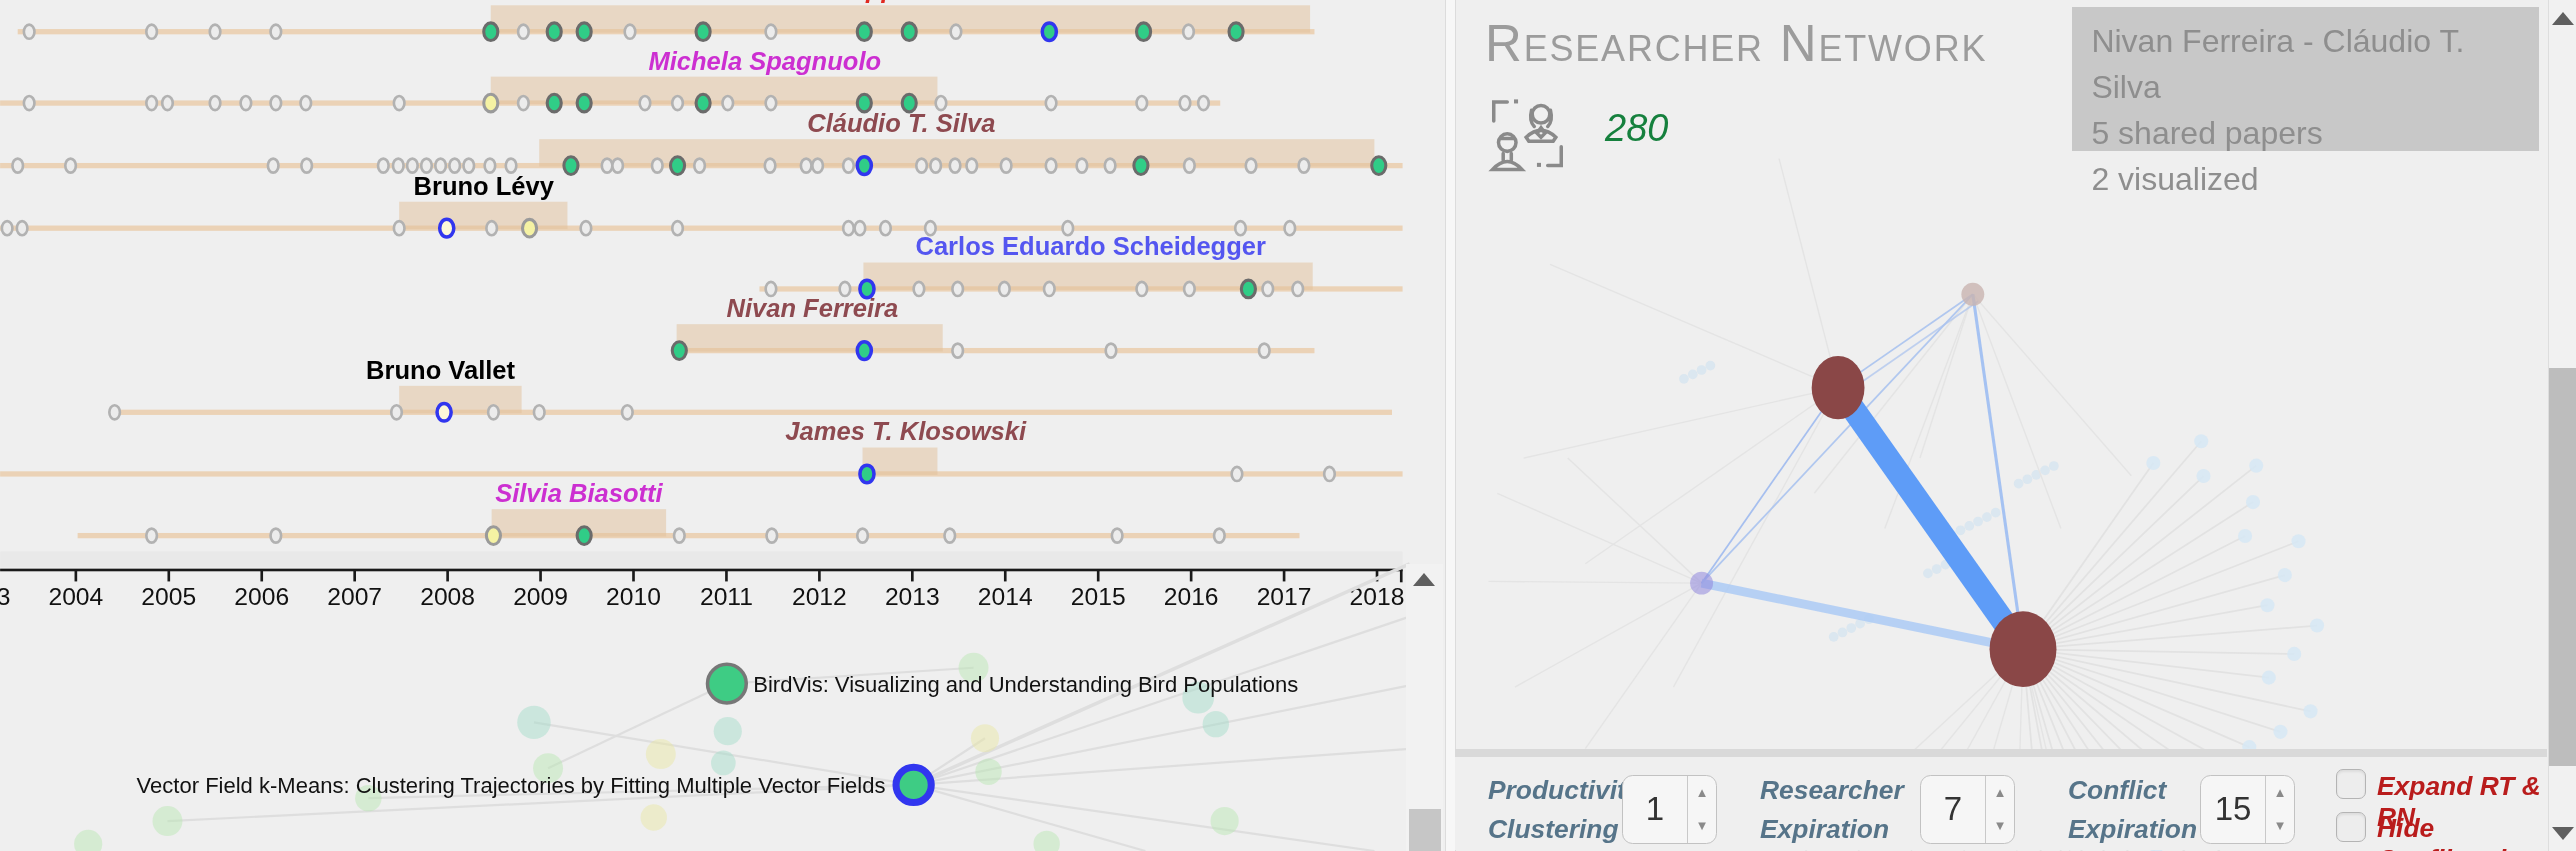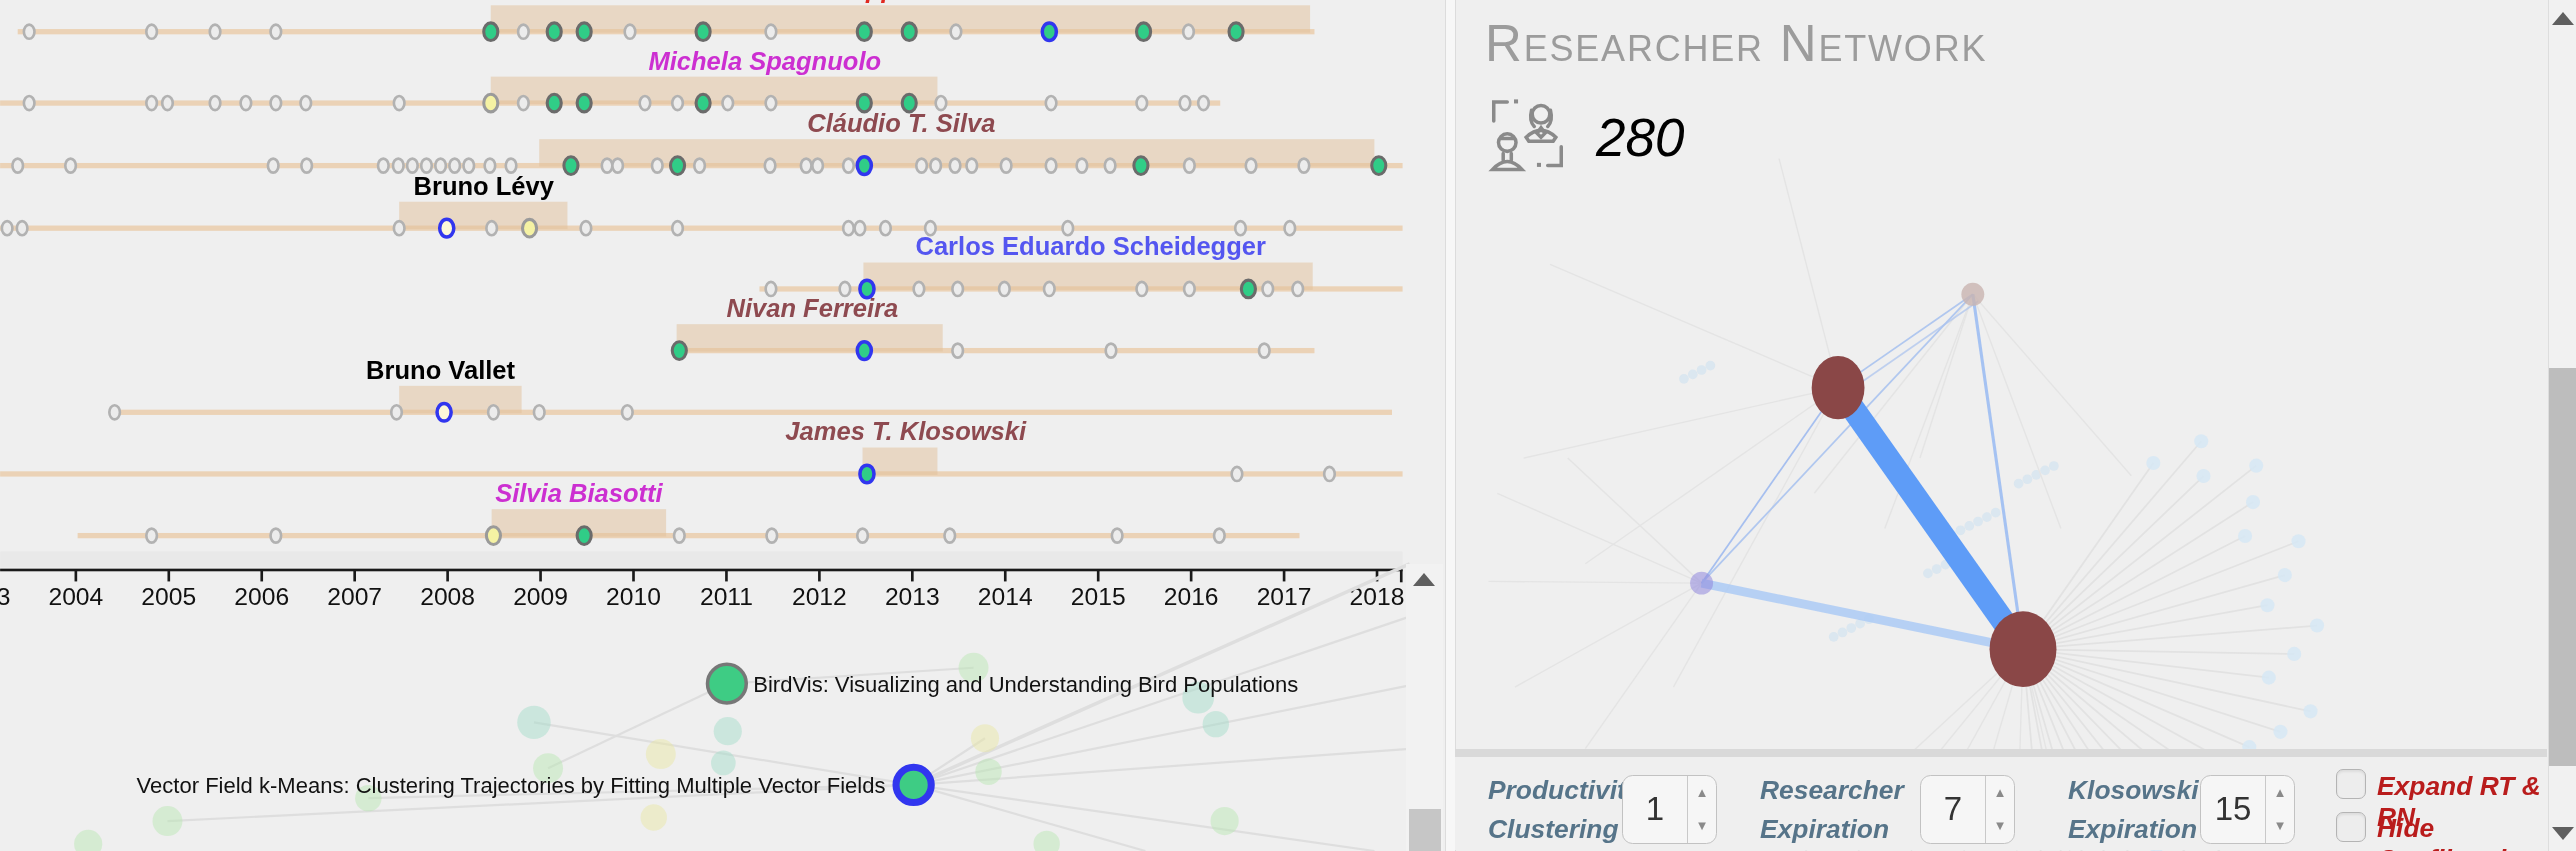--- a/index.html
+++ b/index.html
@@ -6,21 +6,21 @@
   #app{position:relative;width:2576px;height:851px;background:#efefef;overflow:hidden;
        font-family:"Liberation Sans",sans-serif;text-decoration:underline;}
   svg{position:absolute;top:0;left:0;}
   
   #panel-divider{position:absolute;left:1445px;top:0;width:8.8px;height:851px;
     background:#f7f7f7;border-left:1.8px solid #dcdcdc;border-right:1.8px solid #dcdcdc;}
   
   #right-panel{position:absolute;left:1455px;top:0;width:916px;height:851px;}
   #rn-title{position:absolute;left:30px;top:14px;font-size:51px;color:#9c9c9c;
     font-variant:small-caps;letter-spacing:1.8px;}
-  #rn-count{position:absolute;left:141px;top:107px;font-size:53px;font-style:italic;color:#000000;}
+  #rn-count{position:absolute;left:150px;top:107px;font-size:38px;font-style:italic;color:#15803d;}
   #rn-icon{position:absolute;left:32px;top:92px;width:81px;height:85px;}
   #infobox{position:absolute;left:617px;top:7px;width:428px;height:123px;background:#c8c8c8;
     color:#8e8e8e;font-size:32px;line-height:46px;padding:10.6px 19.4px;}
   
   #controls-bar{position:absolute;left:0;top:749px;width:1092px;height:93px;
     background:#efefef;border-top:8.8px solid #d9d9d9;z-index:6;}
   .ctl-label{position:absolute;top:14px;font-size:26.4px;font-weight:700;font-style:italic;
     color:#567489;line-height:39px;}
   .spinner{position:absolute;top:17.6px;width:93px;height:67px;background:#f6f6f6;
     border:1.8px solid #c2c2c2;border-radius:10.6px;display:flex;overflow:hidden;}
@@ -415,20 +415,25 @@
         <path d="M29 33 q11 -10 22 0 l-2 3 h-18 z"></path>
         <path d="M40 26 l-3 4 3 3 3 -3 z"></path>
         <circle cx="15" cy="37" r="6.5"></circle>
         <path d="M10 34 h10"></path>
         <path d="M4 57 q11 -12 22 0 z"></path>
         <path d="M12 45 v5 M18 45 v5"></path>
       </g>
     </svg>
     <div id="rn-count">280</div>
 
+    <div id="infobox">
+      <div>Nivan Ferreira - Cláudio T. Silva</div>
+      <div>5 shared papers</div>
+      <div>2 visualized</div>
+    </div>
 
     <div id="controls-bar">
       <div class="ctl-label" style="left:33px">
         <div>Productivity</div>
         <div>Clustering</div>
       </div>
       <div class="spinner" style="left:167px">
         <div class="spin-value">1</div>
         <div class="spin-arrows">
           <div>▲</div>
@@ -442,21 +447,21 @@
       </div>
       <div class="spinner" style="left:465px">
         <div class="spin-value">7</div>
         <div class="spin-arrows">
           <div>▲</div>
           <div>▼</div>
         </div>
       </div>
 
       <div class="ctl-label" style="left:613px">
-        <div>Klosowski</div>
+        <div>Conflict</div>
         <div>Expiration</div>
       </div>
       <div class="spinner" style="left:745px">
         <div class="spin-value">15</div>
         <div class="spin-arrows">
           <div>▲</div>
           <div>▼</div>
         </div>
       </div>
 

